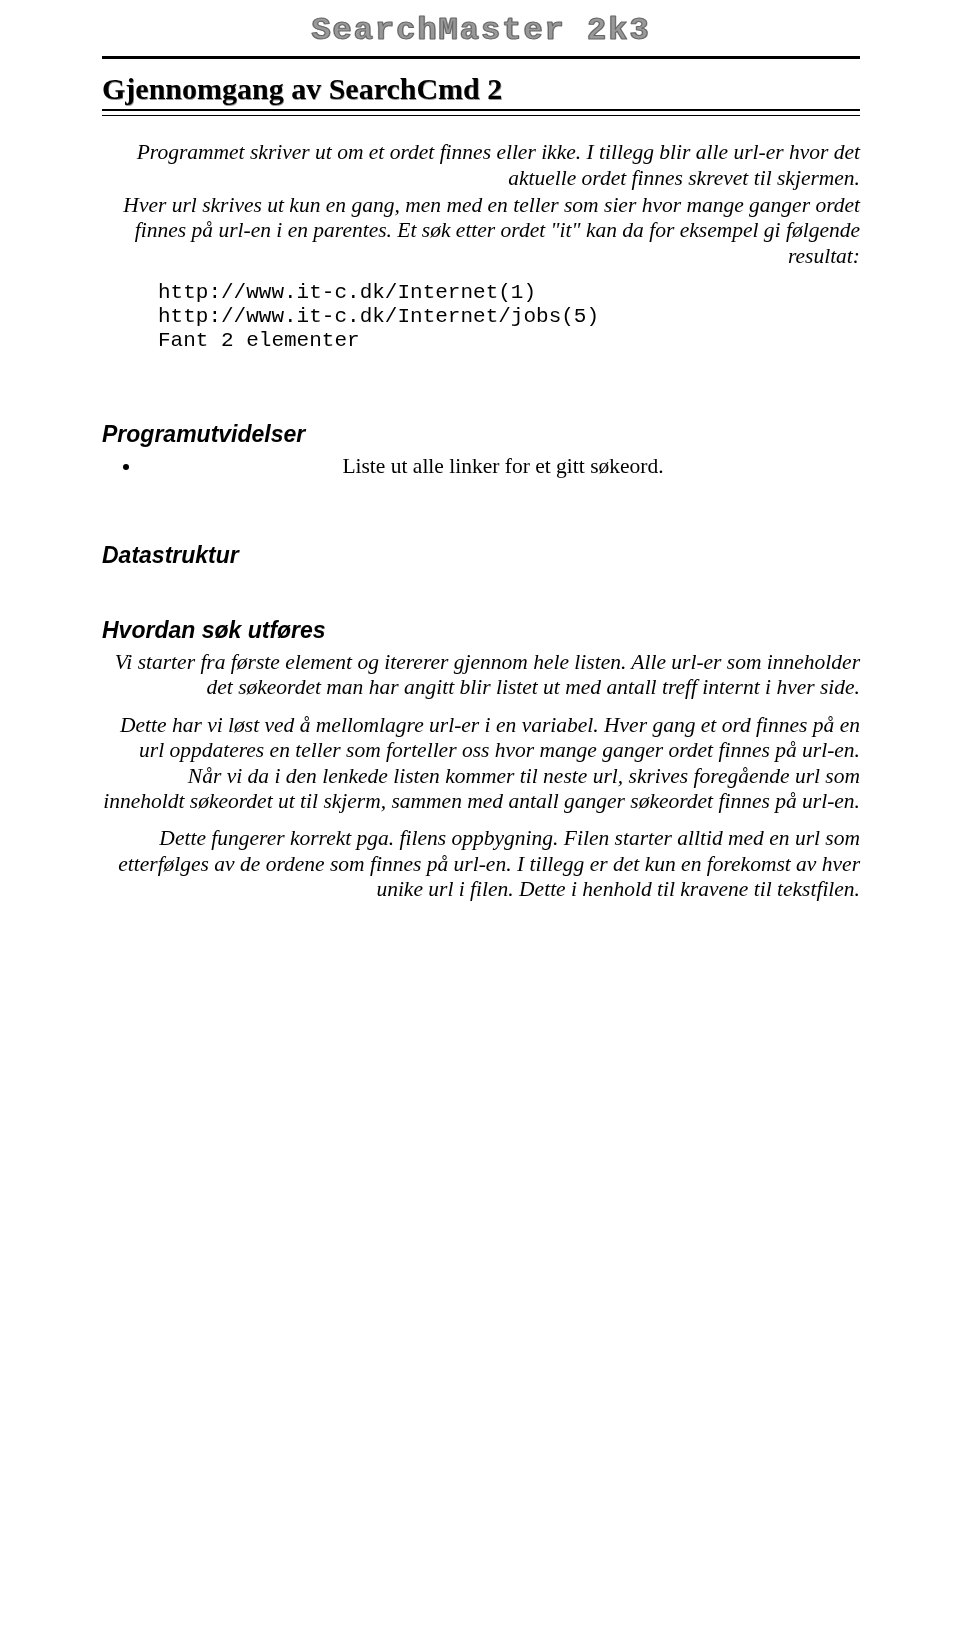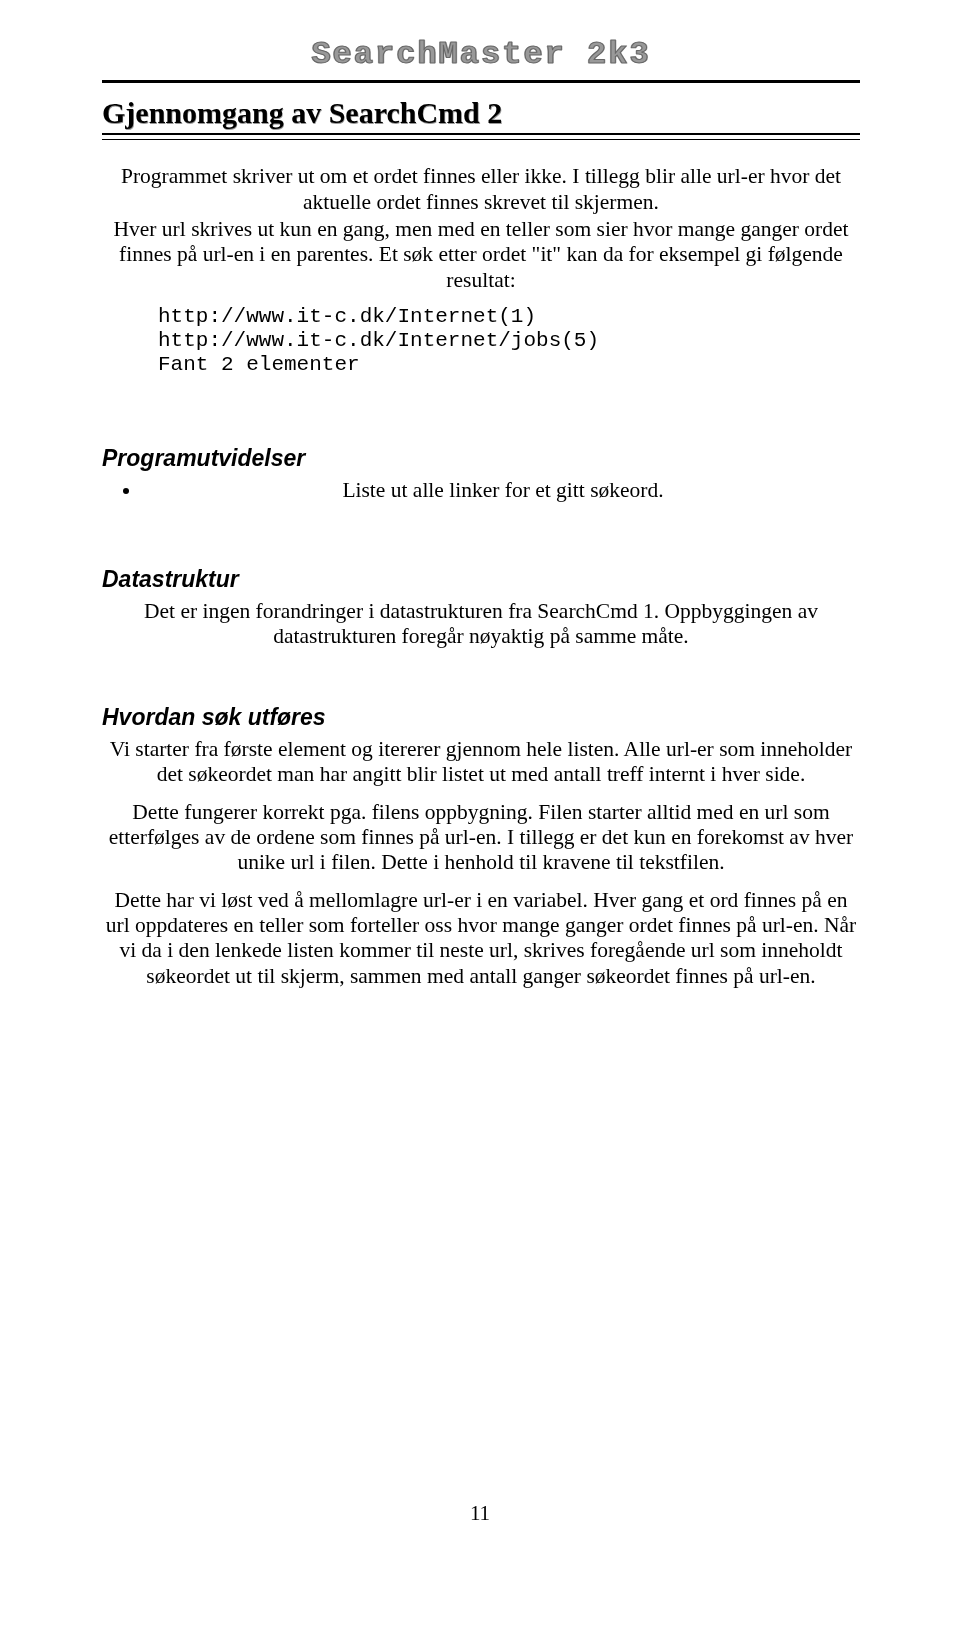--- a/index.html
+++ b/index.html
@@ -8,21 +8,21 @@
     padding: 0;
     background: #fff;
     font-family: "Times New Roman", Times, serif;
     color: #000;
   }
   .page {
     width: 960px;
     height: 1574px;
     position: relative;
     box-sizing: border-box;
-    padding: 36px 100px 0 102px;
+    padding: 12px 100px 0 102px;
     font-size: 21.5px;
     line-height: 1.18;
   }
   .logo {
     text-align: center;
     font-size: 32px;
     letter-spacing: 2px;
     font-weight: bold;
     color: #999;
     text-shadow: 1px 0 0 #aaa, -1px 0 0 #aaa;
@@ -62,21 +62,22 @@
   }
   h2.sub-sans {
     font-family: Arial, Helvetica, sans-serif;
     font-size: 23px;
     font-style: italic;
     font-weight: bold;
     margin: 0 0 6px 0;
   }
   p {
     margin: 0 0 12px 0;
-    text-align: center;
+    text-align: right;
+    font-style: italic;
   }
   p.tight {
     margin-bottom: 2px;
   }
   .code-block {
     font-family: "Courier New", Courier, monospace;
     font-size: 21px;
     white-space: pre;
     margin: 6px 0 10px 56px;
     line-height: 1.15;
@@ -130,23 +131,21 @@
   <div class="big-gap"></div>
 
   <h2 class="sub-sans">Programutvidelser</h2>
   <ul class="dot">
     <li>Liste ut alle linker for et gitt søkeord.</li>
   </ul>
 
   <div class="big-gap"></div>
 
   <h2 class="sub-sans">Datastruktur</h2>
-  <p>Det er ingen forandringer i datastrukturen fra SearchCmd 1. Oppbyggingen av datastrukturen foregår nøyaktig på samme måte.</p>
 
   <div class="med-gap"></div>
 
   <h2 class="sub-sans">Hvordan søk utføres</h2>
   <p>Vi starter fra første element og itererer gjennom hele listen. Alle url-er som inneholder det søkeordet man har angitt blir listet ut med antall treff internt i hver side.</p>
+  <p>Dette har vi løst ved å mellomlagre url-er i en variabel. Hver gang et ord finnes på en url oppdateres en teller som forteller oss hvor mange ganger ordet finnes på url-en. Når vi da i den lenkede listen kommer til neste url, skrives foregående url som inneholdt søkeordet ut til skjerm, sammen med antall ganger søkeordet finnes på url-en.</p>
   <p>Dette fungerer korrekt pga. filens oppbygning. Filen starter alltid med en url som etterfølges av de ordene som finnes på url-en. I tillegg er det kun en forekomst av hver unike url i filen. Dette i henhold til kravene til tekstfilen.</p>
-  <p>Dette har vi løst ved å mellomlagre url-er i en variabel. Hver gang et ord finnes på en url oppdateres en teller som forteller oss hvor mange ganger ordet finnes på url-en. Når vi da i den lenkede listen kommer til neste url, skrives foregående url som inneholdt søkeordet ut til skjerm, sammen med antall ganger søkeordet finnes på url-en.</p>
 
-  <div class="page-number">11</div>
 </div>
 
 </body></html>

